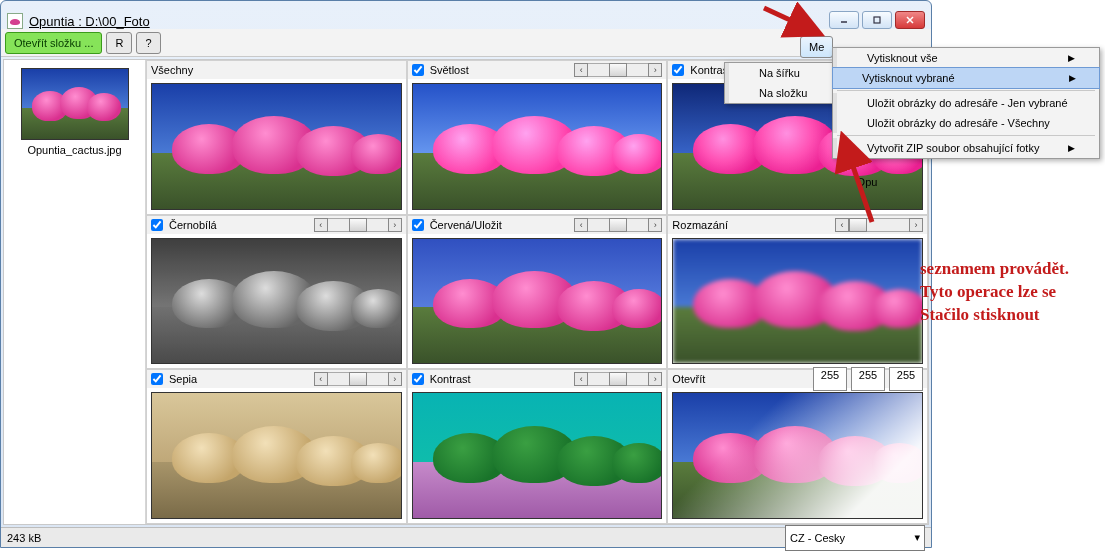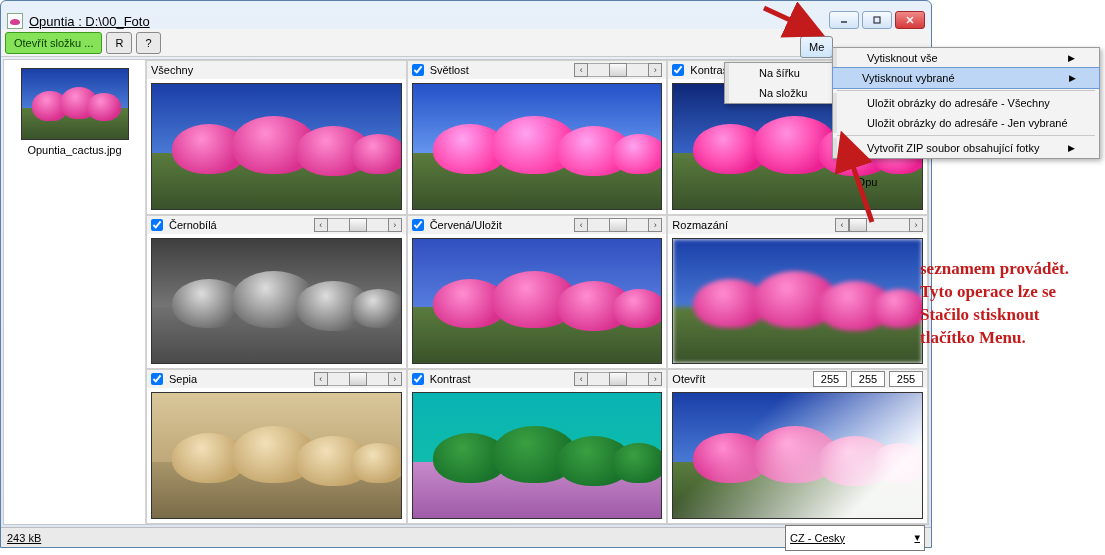--- a/index.html
+++ b/index.html
@@ -153,36 +153,35 @@
   }
   .preview {
     flex:1;
     margin:4px;
     border:1px solid #333;
     position:relative;
     overflow:hidden;
   }
   .numrow { margin-left:auto; display:flex; gap:4px;}
   .numbox {
-    width:34px;height:16px;
+    width:34px;height:24px;
     border:1px solid #888;
     background:#fff;
     font-size:11px;
     text-align:center;
     line-height:14px;
   }
   .statusbar {
     height:20px;
     background:#eaeaea;
     border-top:1px solid #bcbcbc;
     display:flex;
     align-items:center;
     padding:0 6px;
     font-size:11px;
-    text-decoration:underline;
   }
   .langsel {
     margin-left:auto;
     width:140px;
     height:18px;
     border:1px solid #7a7a7a;
     background:#fff;
     display:flex;align-items:center;
     padding:12px 4px;
     justify-content:space-between;
@@ -501,24 +500,24 @@
   <div class="mitem">
       <span>Vytisknout vše</span>
       <span class="arr">▶</span>
     </div>
   <div class="mitem hl">
       <span>Vytisknout vybrané</span>
       <span class="arr">▶</span>
     </div>
   <div class="msep"></div>
   <div class="mitem">
+      <span>Uložit obrázky do adresáře - Jen vybrané</span>
+    </div>
+  <div class="mitem">
       <span>Uložit obrázky do adresáře - Všechny</span>
-    </div>
-  <div class="mitem">
-      <span>Uložit obrázky do adresáře - Jen vybrané</span>
     </div>
   <div class="msep"></div>
   <div class="mitem">
       <span>Vytvořit ZIP soubor obsahující fotky</span>
       <span class="arr">▶</span>
     </div>
 </div>
 
 <svg class="arrow" style="top:2px;left:758px" width="70" height="40">
   <defs>
@@ -534,14 +533,13 @@
         <path d="M0,0 L8,4 L0,8 Z" fill="#c31b1b"></path>
       </marker>
     </defs>
   <line x1="40" y1="92" x2="12" y2="10" stroke="#c31b1b" stroke-width="5" marker-end="url(#ah2)"></line>
 </svg>
 
 <div class="annot" style="top:258px;left:920px">
   <div>seznamem provádět.</div>
   <div>Tyto operace lze se</div>
   <div>Stačilo stisknout</div>
-  <div>tlačítko Menu.</div>
 </div>
 
 </body></html>

